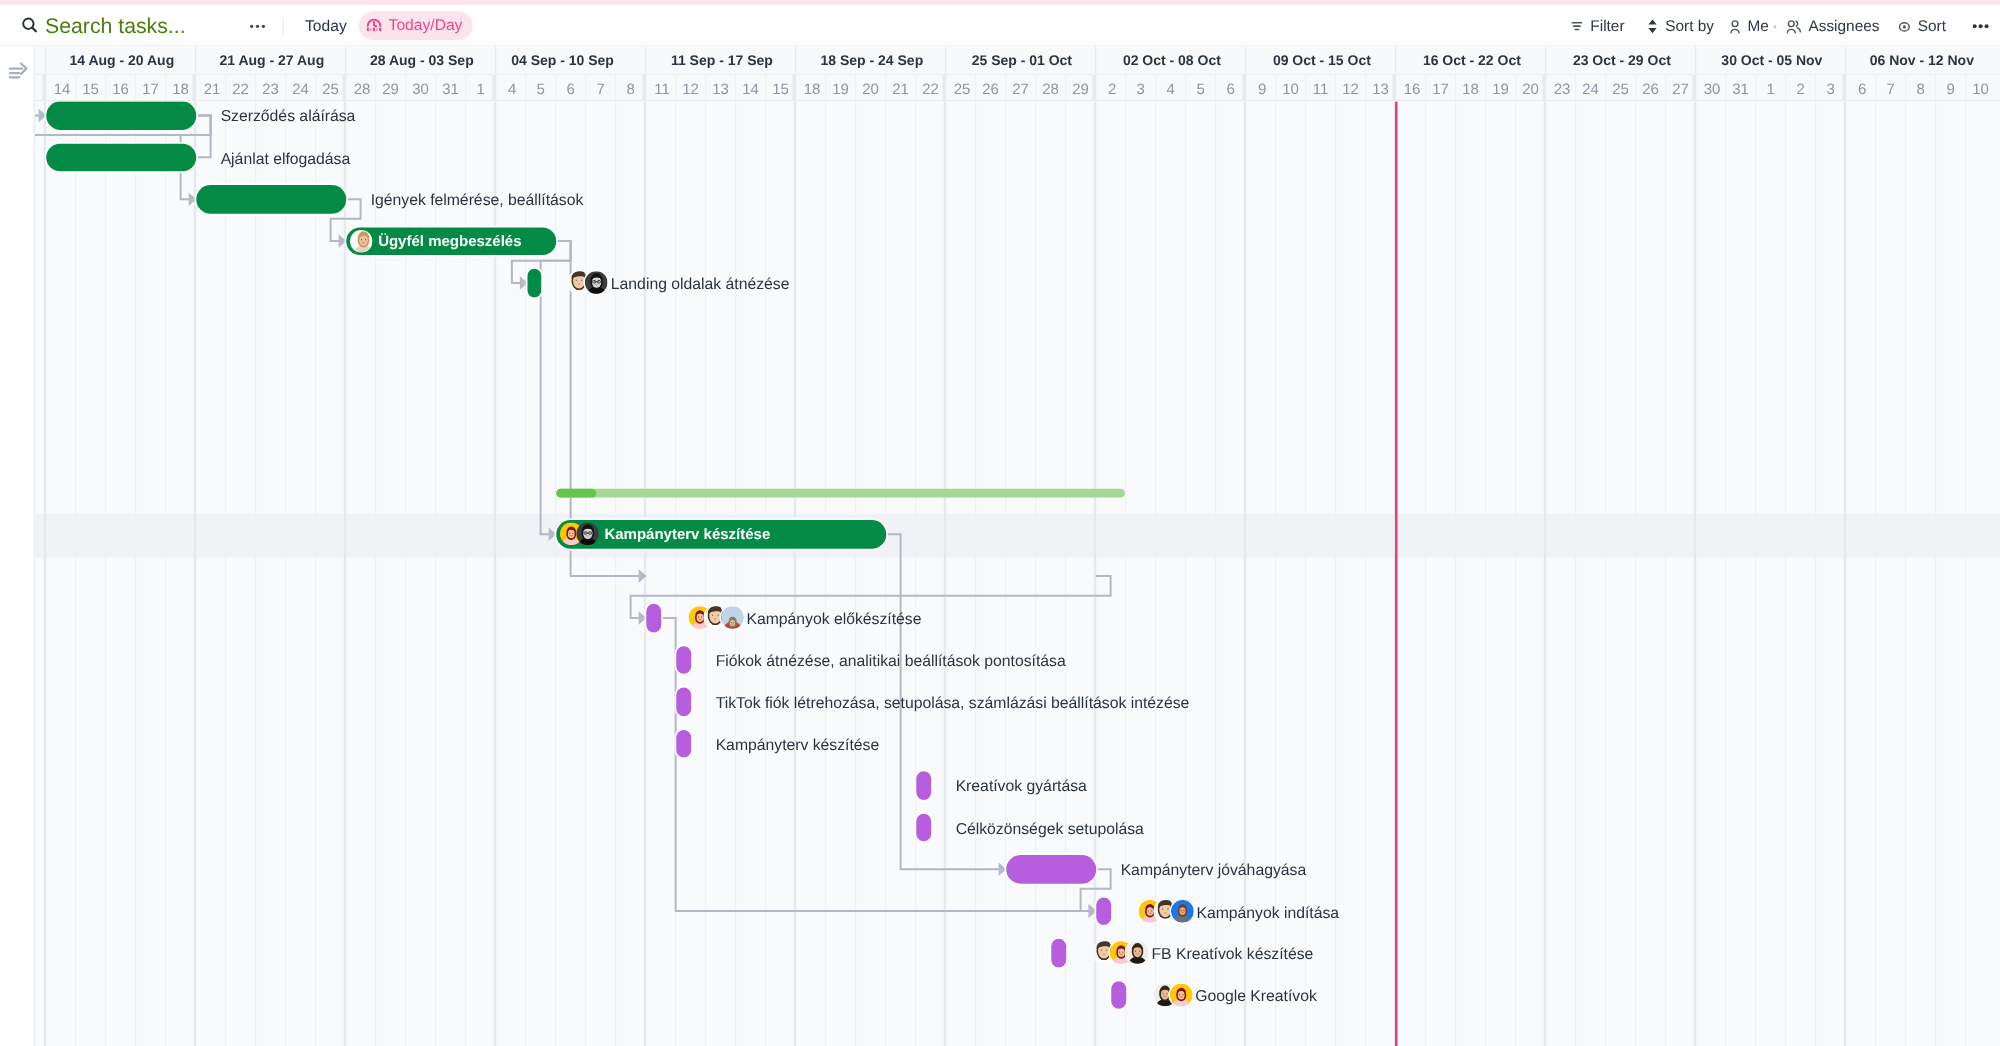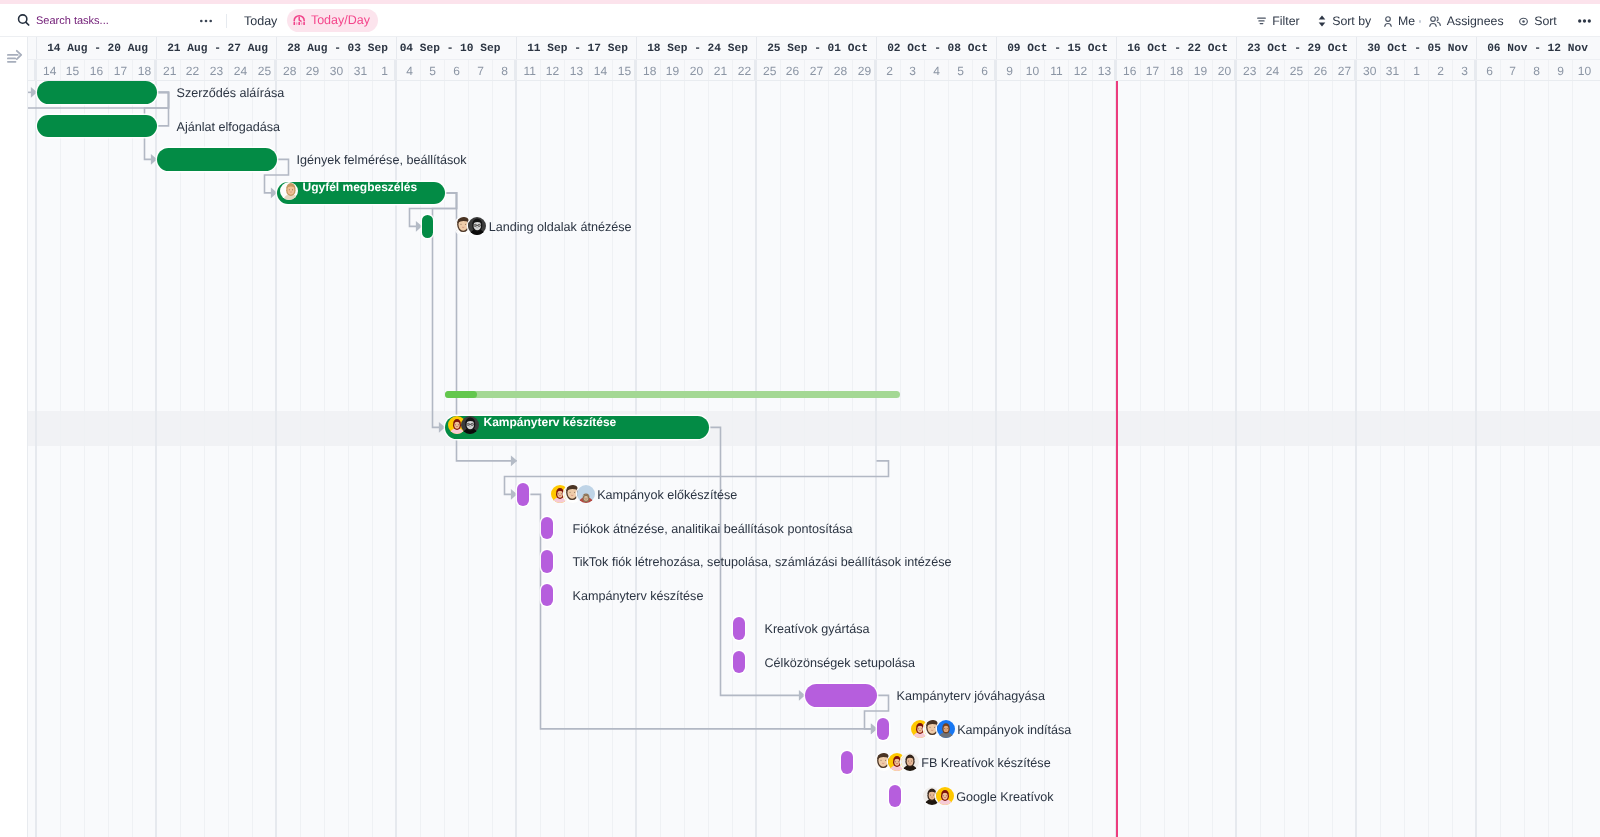--- a/index.html
+++ b/index.html
@@ -8,21 +8,21 @@
        font-family:"Liberation Sans",sans-serif;
        -webkit-font-smoothing:antialiased;text-rendering:geometricPrecision;}
   #app{position:relative;width:1600px;height:837px;overflow:hidden;
        filter:opacity(1);}
 
   .topstrip{position:absolute;left:0;top:0;width:1600px;height:4px;background:#FCE3EC;}
 
   .toolbar{position:absolute;left:0;top:4px;width:1600px;height:33px;background:#fff;
            border-bottom:1px solid #EDEFF2;box-sizing:border-box;}
   .tb-left{position:absolute;left:17px;top:1px;height:32px;display:flex;align-items:center;}
-  .search-ph{margin-left:5px;font-size:11px;color:#701a75;}
+  .search-ph{margin-left:5px;font-size:17px;color:#4d7c0f;}
   .tb-dots{position:absolute;left:200px;top:1px;height:32px;display:flex;align-items:center;}
   .tb-sep{position:absolute;left:226px;top:10px;width:1px;height:14px;background:#E6EAEF;}
   .tb-today{position:absolute;left:244px;top:1px;height:32px;display:flex;align-items:center;
             font-size:12.5px;color:#2A3443;}
   .tb-zoom{position:absolute;left:287px;top:4.5px;height:23px;border-radius:11.5px;background:#FCE4ED;
            display:flex;align-items:center;padding:0 0 0 5.9px;width:90.5px;box-sizing:border-box;}
   .tb-zoom .lbl{font-size:12.5px;color:#F4458B;margin-left:5px;}
   .tb-right{position:absolute;left:0;top:1px;height:32px;font-size:12.3px;color:#2E3746;}
   .tb-item{position:absolute;top:0;height:32px;display:flex;align-items:center;}
   .tb-item .lbl{margin-left:6px;white-space:nowrap;}
@@ -31,35 +31,35 @@
 
   .gridwrap{position:absolute;left:0;top:37px;width:1600px;height:800px;overflow:hidden;}
   .sidebar{position:absolute;left:0;top:0;width:28px;height:800px;background:#fff;
            border-right:1px solid #E8EBEF;box-sizing:border-box;z-index:8;}
   .collapse-icon{position:absolute;left:6.8px;top:15px;}
 
   .headrow{position:absolute;left:28px;top:0;height:44px;width:1572px;background:#F8F9FB;
            border-bottom:1px solid #E9ECF0;box-sizing:border-box;z-index:6;overflow:hidden;}
   .wk{position:absolute;top:1px;height:22px;
       display:flex;align-items:center;justify-content:center;
-      font-size:11.2px;font-weight:700;color:#2C3543;box-sizing:border-box;font-family:Liberation Mono, monospace;}
+      font-size:11.2px;font-weight:700;color:#2C3543;box-sizing:border-box;}
   .wkdiv{position:absolute;top:0;width:1px;height:22px;background:#E6E9EE;}
   .wkline{position:absolute;left:0;top:22px;height:1px;width:1572px;background:#EDEFF3;}
   .dy{position:absolute;top:23px;height:21px;line-height:22px;text-align:center;
       font-size:12px;color:#8B95A4;box-sizing:border-box;}
   .dydiv{position:absolute;top:23px;width:1px;height:21px;background:#EFF1F4;}
   .dydiv.w{background:#E7EAEF;width:3px;}
 
   .body{position:absolute;left:0;top:44px;width:1600px;height:756px;overflow:hidden;background:#F9FAFC;}
   .vline{position:absolute;top:0;width:1px;height:756px;background:#EFF1F4;}
   .vline.w{background:#E6E9EE;width:2px;}
   .rowhl{position:absolute;left:0;width:1600px;height:35px;background:#F1F2F5;}
   .todayline{position:absolute;top:0;width:2px;height:756px;background:#EC3C7E;z-index:5;}
 
-  .bar{position:absolute;border-radius:12px;box-sizing:border-box;display:flex;align-items:flex-start;
+  .bar{position:absolute;border-radius:12px;box-sizing:border-box;display:flex;align-items:center;
        z-index:3;box-shadow:0 0 0 1.4px rgba(255,255,255,0.9);}
   .bar .txt{font-size:12.0px;font-weight:700;color:#fff;white-space:nowrap;line-height:12px;margin-top:-0.5px;}
   .barlabel{position:absolute;font-size:12.6px;color:#2B3442;white-space:nowrap;z-index:3;
             line-height:12px;}
   .avgroup{position:absolute;display:flex;z-index:4;}
   .avatar{width:18px;height:18px;border-radius:50%;position:relative;flex:none;display:block;}
   .avatar svg{display:block;border-radius:50%;}
   .avgroup .avatar{margin-left:-5px;}
   .avgroup .avatar:first-child{margin-left:0;}
   .bar .avatar{box-shadow:none;}

